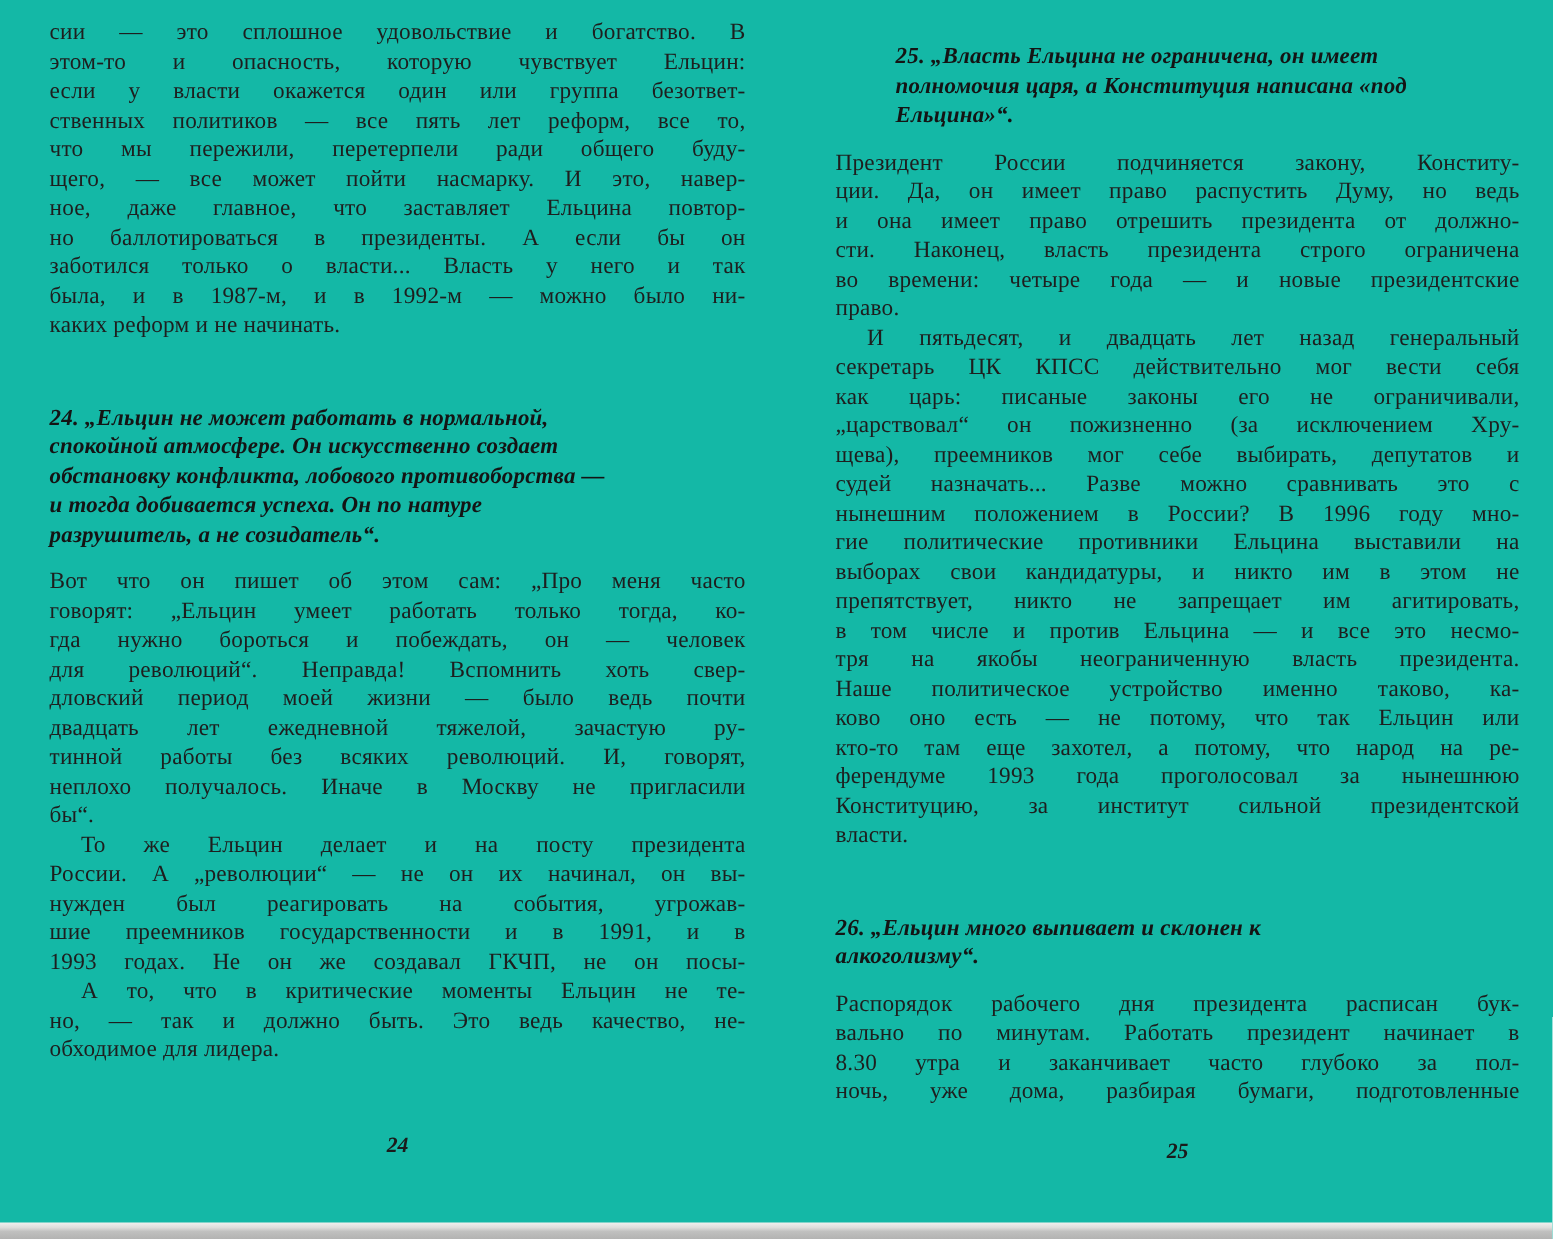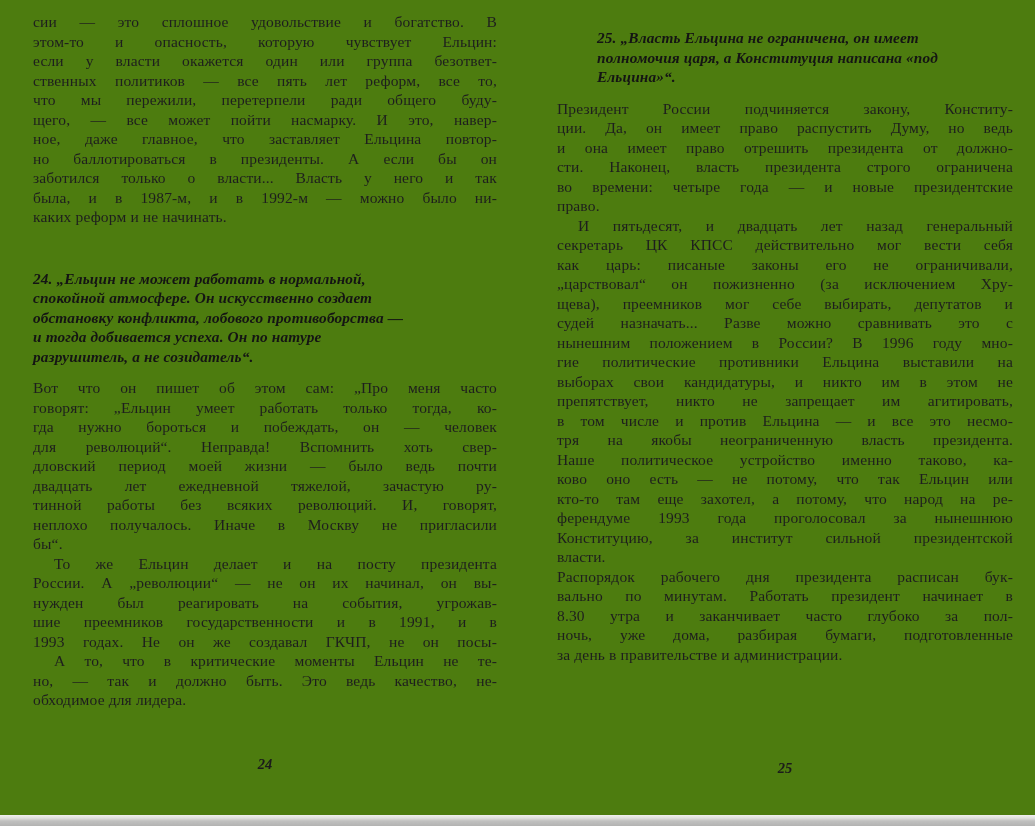--- a/index.html
+++ b/index.html
@@ -4,21 +4,21 @@
 <style>
   html, body {
     margin: 0;
     padding: 0;
     background: #ffffff;
   }
   .screen {
     position: relative;
     width: 1035px;
     height: 826px;
-    background: #4d7c0f;
+    background: #14b8a6;
     overflow: hidden;
     font-family: "Liberation Serif", "DejaVu Serif", serif;
     color: #1e1e1e;
   }
   .page-body {
     position: absolute;
   }
   #page-body-0 { left: 33px;  top: 12px; width: 464px; }
   #page-body-1 { left: 557px; top: 13px; width: 456px; }
 
@@ -150,26 +150,29 @@
         <div class="line j-line">препятствует, никто не запрещает им агитировать,</div>
         <div class="line j-line">в том числе и против Ельцина — и все это несмо-</div>
         <div class="line j-line">тря на якобы неограниченную власть президента.</div>
         <div class="line j-line">Наше политическое устройство именно таково, ка-</div>
         <div class="line j-line">ково оно есть — не потому, что так Ельцин или</div>
         <div class="line j-line">кто-то там еще захотел, а потому, что народ на ре-</div>
         <div class="line j-line">ферендуме 1993 года проголосовал за нынешнюю</div>
         <div class="line j-line">Конституцию, за институт сильной президентской</div>
         <div class="line l-line">власти.</div>
       </div>
+      <div class="block block-heading">
+        <div class="line h-line">26. „Ельцин много выпивает и склонен к</div>
+        <div class="line h-line">алкоголизму“.</div>
+      </div>
       <div class="block block-para">
         <div class="line j-line">Распорядок рабочего дня президента расписан бук-</div>
         <div class="line j-line">вально по минутам. Работать президент начинает в</div>
         <div class="line j-line">8.30 утра и заканчивает часто глубоко за пол-</div>
         <div class="line j-line">ночь, уже дома, разбирая бумаги, подготовленные</div>
-        <div class="line l-line">за день в правительстве и администрации.</div>
       </div>
     </div>
 
   <div class="page-num" id="page-num-0">24</div>
 
   <div class="page-num" id="page-num-1">25</div>
 
   <div class="bottom-edge"></div>
 
 </div>

